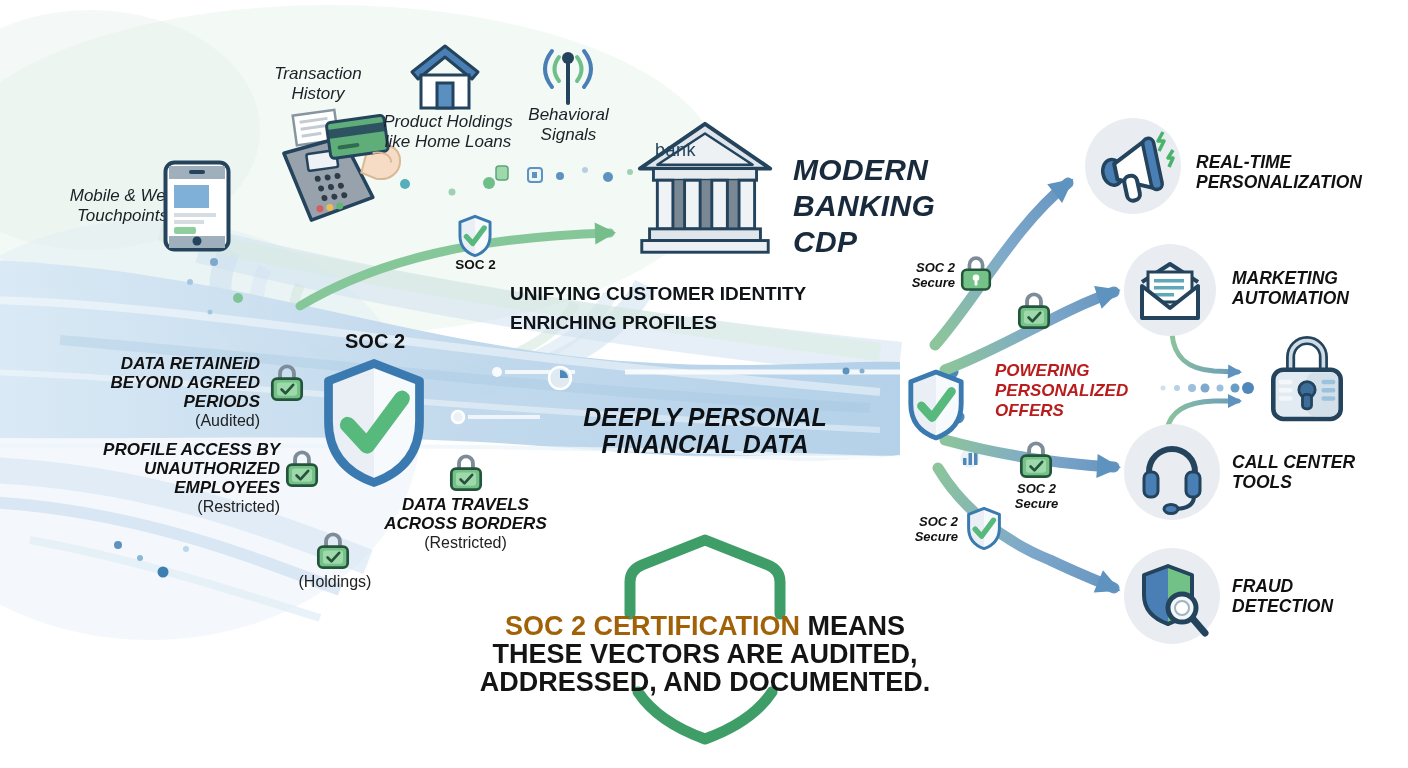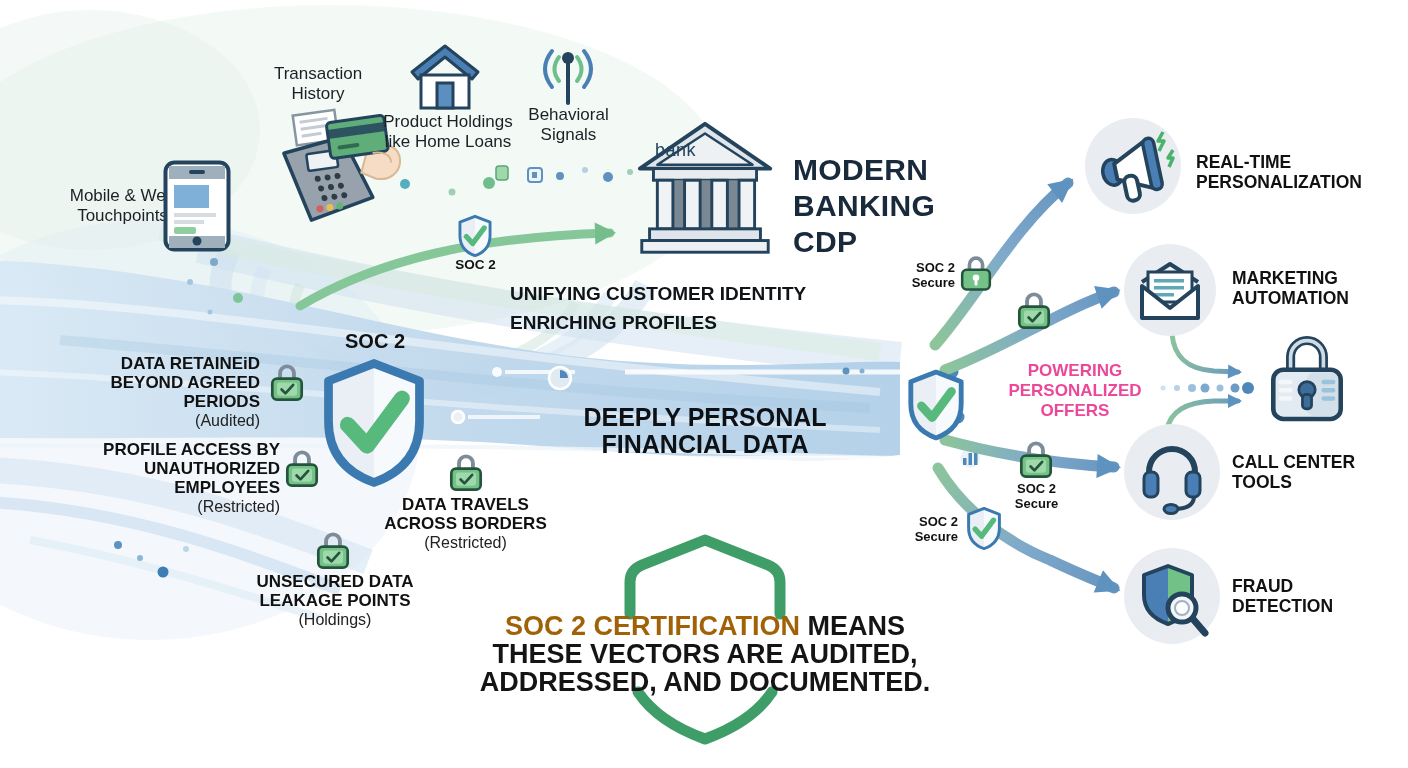--- a/index.html
+++ b/index.html
@@ -1,31 +1,31 @@
 <!DOCTYPE html>
 <html><head>
 <meta charset="utf-8">
 <style>
   html,body{margin:0;padding:0;background:#fff;}
   .canvas{position:relative;width:1408px;height:768px;overflow:hidden;background:#fff;
           font-family:"Liberation Sans",sans-serif;color:#15191d;}
   .abs{position:absolute;}
-  .ml{white-space:pre-line;}
+  .ml{white-space:pre-line;font-style:italic;}
   .src{font-size:17px;line-height:20px;text-align:center;color:#1b2026;}
   .risk-name{font-weight:bold;font-size:17px;line-height:19px;color:#111;}
   .risk-status{font-size:16px;line-height:19px;color:#222;}
   .t-right{text-align:right;} .t-center{text-align:center;}
   .out-lbl{font-weight:bold;font-size:17.5px;line-height:20px;color:#111;}
   .secure{font-weight:bold;font-size:13px;line-height:15px;color:#111;}
   .soc-big{font-weight:bold;font-size:20px;color:#111;text-align:center;}
   .soc-small{font-weight:bold;font-size:13.5px;color:#111;text-align:center;}
   .cdp-title{font-weight:bold;font-size:30px;line-height:36px;color:#182a3c;letter-spacing:.3px;}
   .cdp-fn{font-weight:bold;font-size:19px;color:#101418;text-align:left;}
   .band-lbl{font-weight:bold;font-size:25px;line-height:27px;color:#0d1115;text-align:center;}
-  .powering{font-weight:bold;font-size:17px;line-height:20px;color:#ec4899;text-align:center;}
+  .powering{font-weight:bold;font-size:17px;line-height:20px;color:#b91c1c;}
   .footer-line{font-weight:bold;font-size:27px;line-height:28px;color:#141414;text-align:center;}
   .footer-hl{color:#a16207;}
   .bank-sign{font-weight:normal;font-size:18px;color:#24435c;text-align:left;letter-spacing:.5px;}
 </style>
 </head>
 <body>
 
 <div class="canvas">
 
   <svg class="abs" width="1408" height="768" viewBox="0 0 1408 768" style="left:0;top:0;">
@@ -301,22 +301,20 @@
   <div class="abs t-center" style="left:378px;top:495px;width:175px;">
     <div class="risk-name ml">DATA TRAVELS
 ACROSS BORDERS</div>
     <div class="risk-status">(Restricted)</div>
   </div>
 
   <svg class="abs" style="left:316px;top:528px;" width="34" height="42">
       <use href="#sym-lockcheck"></use>
     </svg>
   <div class="abs t-center" style="left:240px;top:572px;width:190px;">
-    <div class="risk-name ml">UNSECURED DATA
-LEAKAGE POINTS</div>
     <div class="risk-status">(Holdings)</div>
   </div>
 
   <div class="abs secure ml t-right" style="left:893px;top:260px;width:62px;">SOC 2
 Secure</div>
   <svg class="abs" style="left:960px;top:252px;" width="32" height="40">
       <use href="#sym-lockkey"></use>
     </svg>
   <svg class="abs" style="left:1017px;top:288px;" width="34" height="42">
       <use href="#sym-lockcheck"></use>

